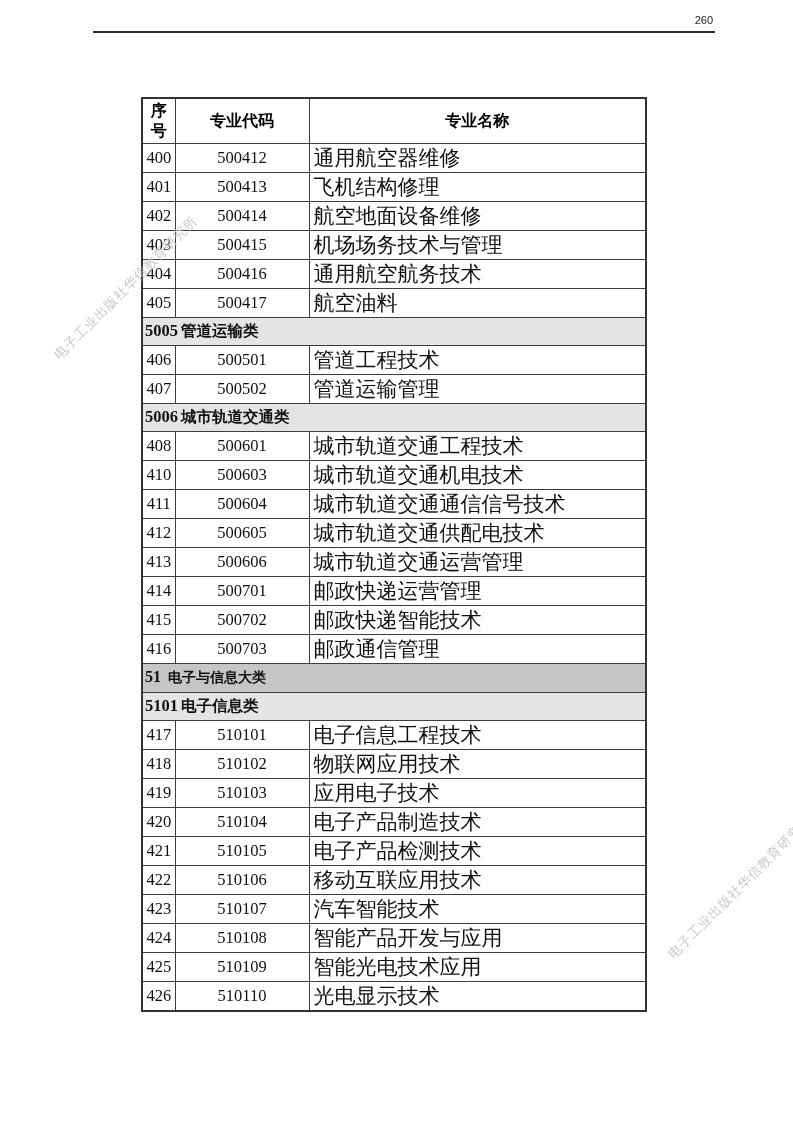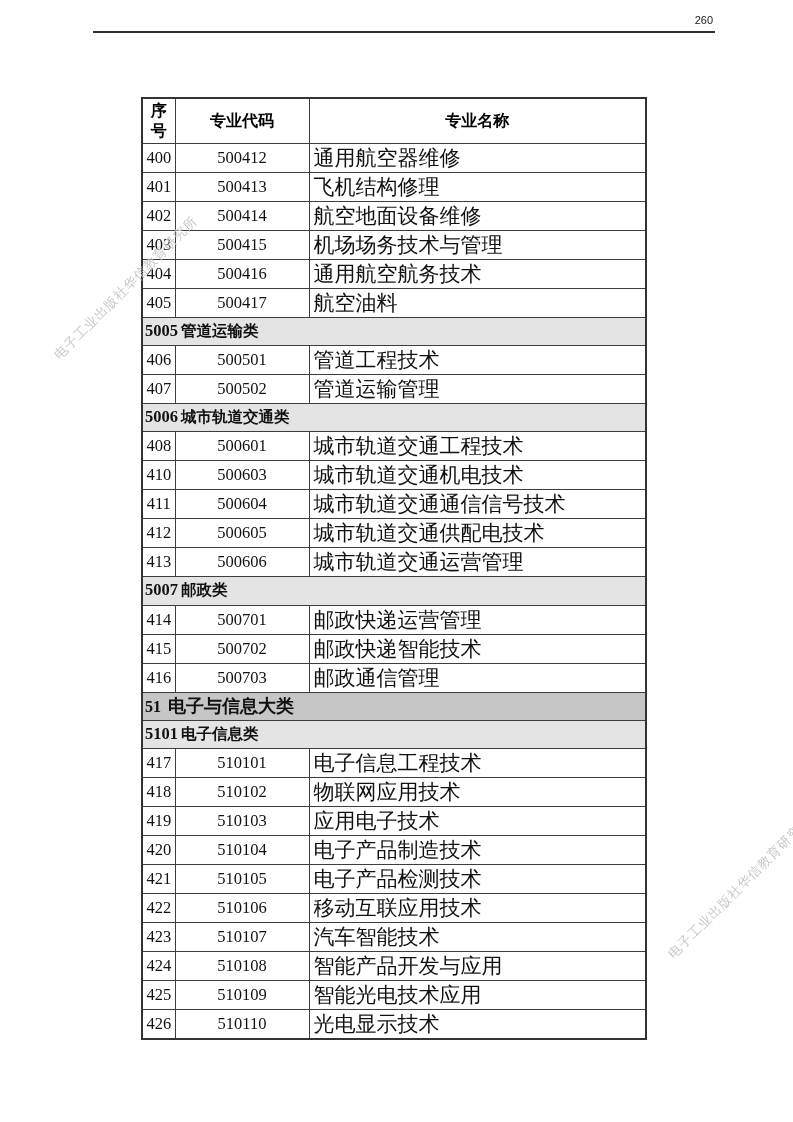--- a/index.html
+++ b/index.html
@@ -107,21 +107,21 @@
     font-weight: bold;
     font-size: 16.5px;
   }
   .sec-name {
     font-family: "Liberation Sans", "DejaVu Sans", sans-serif;
     font-weight: bold;
     font-size: 15.5px;
     margin-left: 3px;
   }
   td.major-section-cell .sec-code { font-size: 16px; }
-  td.major-section-cell .sec-name { font-size: 18px; margin-left: 7px; }
+  td.major-section-cell .sec-name { font-size: 14px; margin-left: 7px; }
 </style>
 </head>
 <body>
 
 <div class="page">
   <div class="page-number">260</div>
   <div class="header-rule"></div>
   <div class="watermark wm1">电子工业出版社华信教育研究所</div>
   <div class="watermark wm2">电子工业出版社华信教育研究所</div>
 
@@ -200,23 +200,20 @@
           <td class="col-no">412</td>
           <td class="col-code">500605</td>
           <td class="col-name">城市轨道交通供配电技术</td>
         </tr>
         <tr>
           <td class="col-no">413</td>
           <td class="col-code">500606</td>
           <td class="col-name">城市轨道交通运营管理</td>
         </tr>
         <tr>
-          <td colspan="3" class="section-cell"><span class="sec-code">5007</span><span class="sec-name">邮政类</span></td>
-        </tr>
-        <tr>
           <td class="col-no">414</td>
           <td class="col-code">500701</td>
           <td class="col-name">邮政快递运营管理</td>
         </tr>
         <tr>
           <td class="col-no">415</td>
           <td class="col-code">500702</td>
           <td class="col-name">邮政快递智能技术</td>
         </tr>
         <tr>

